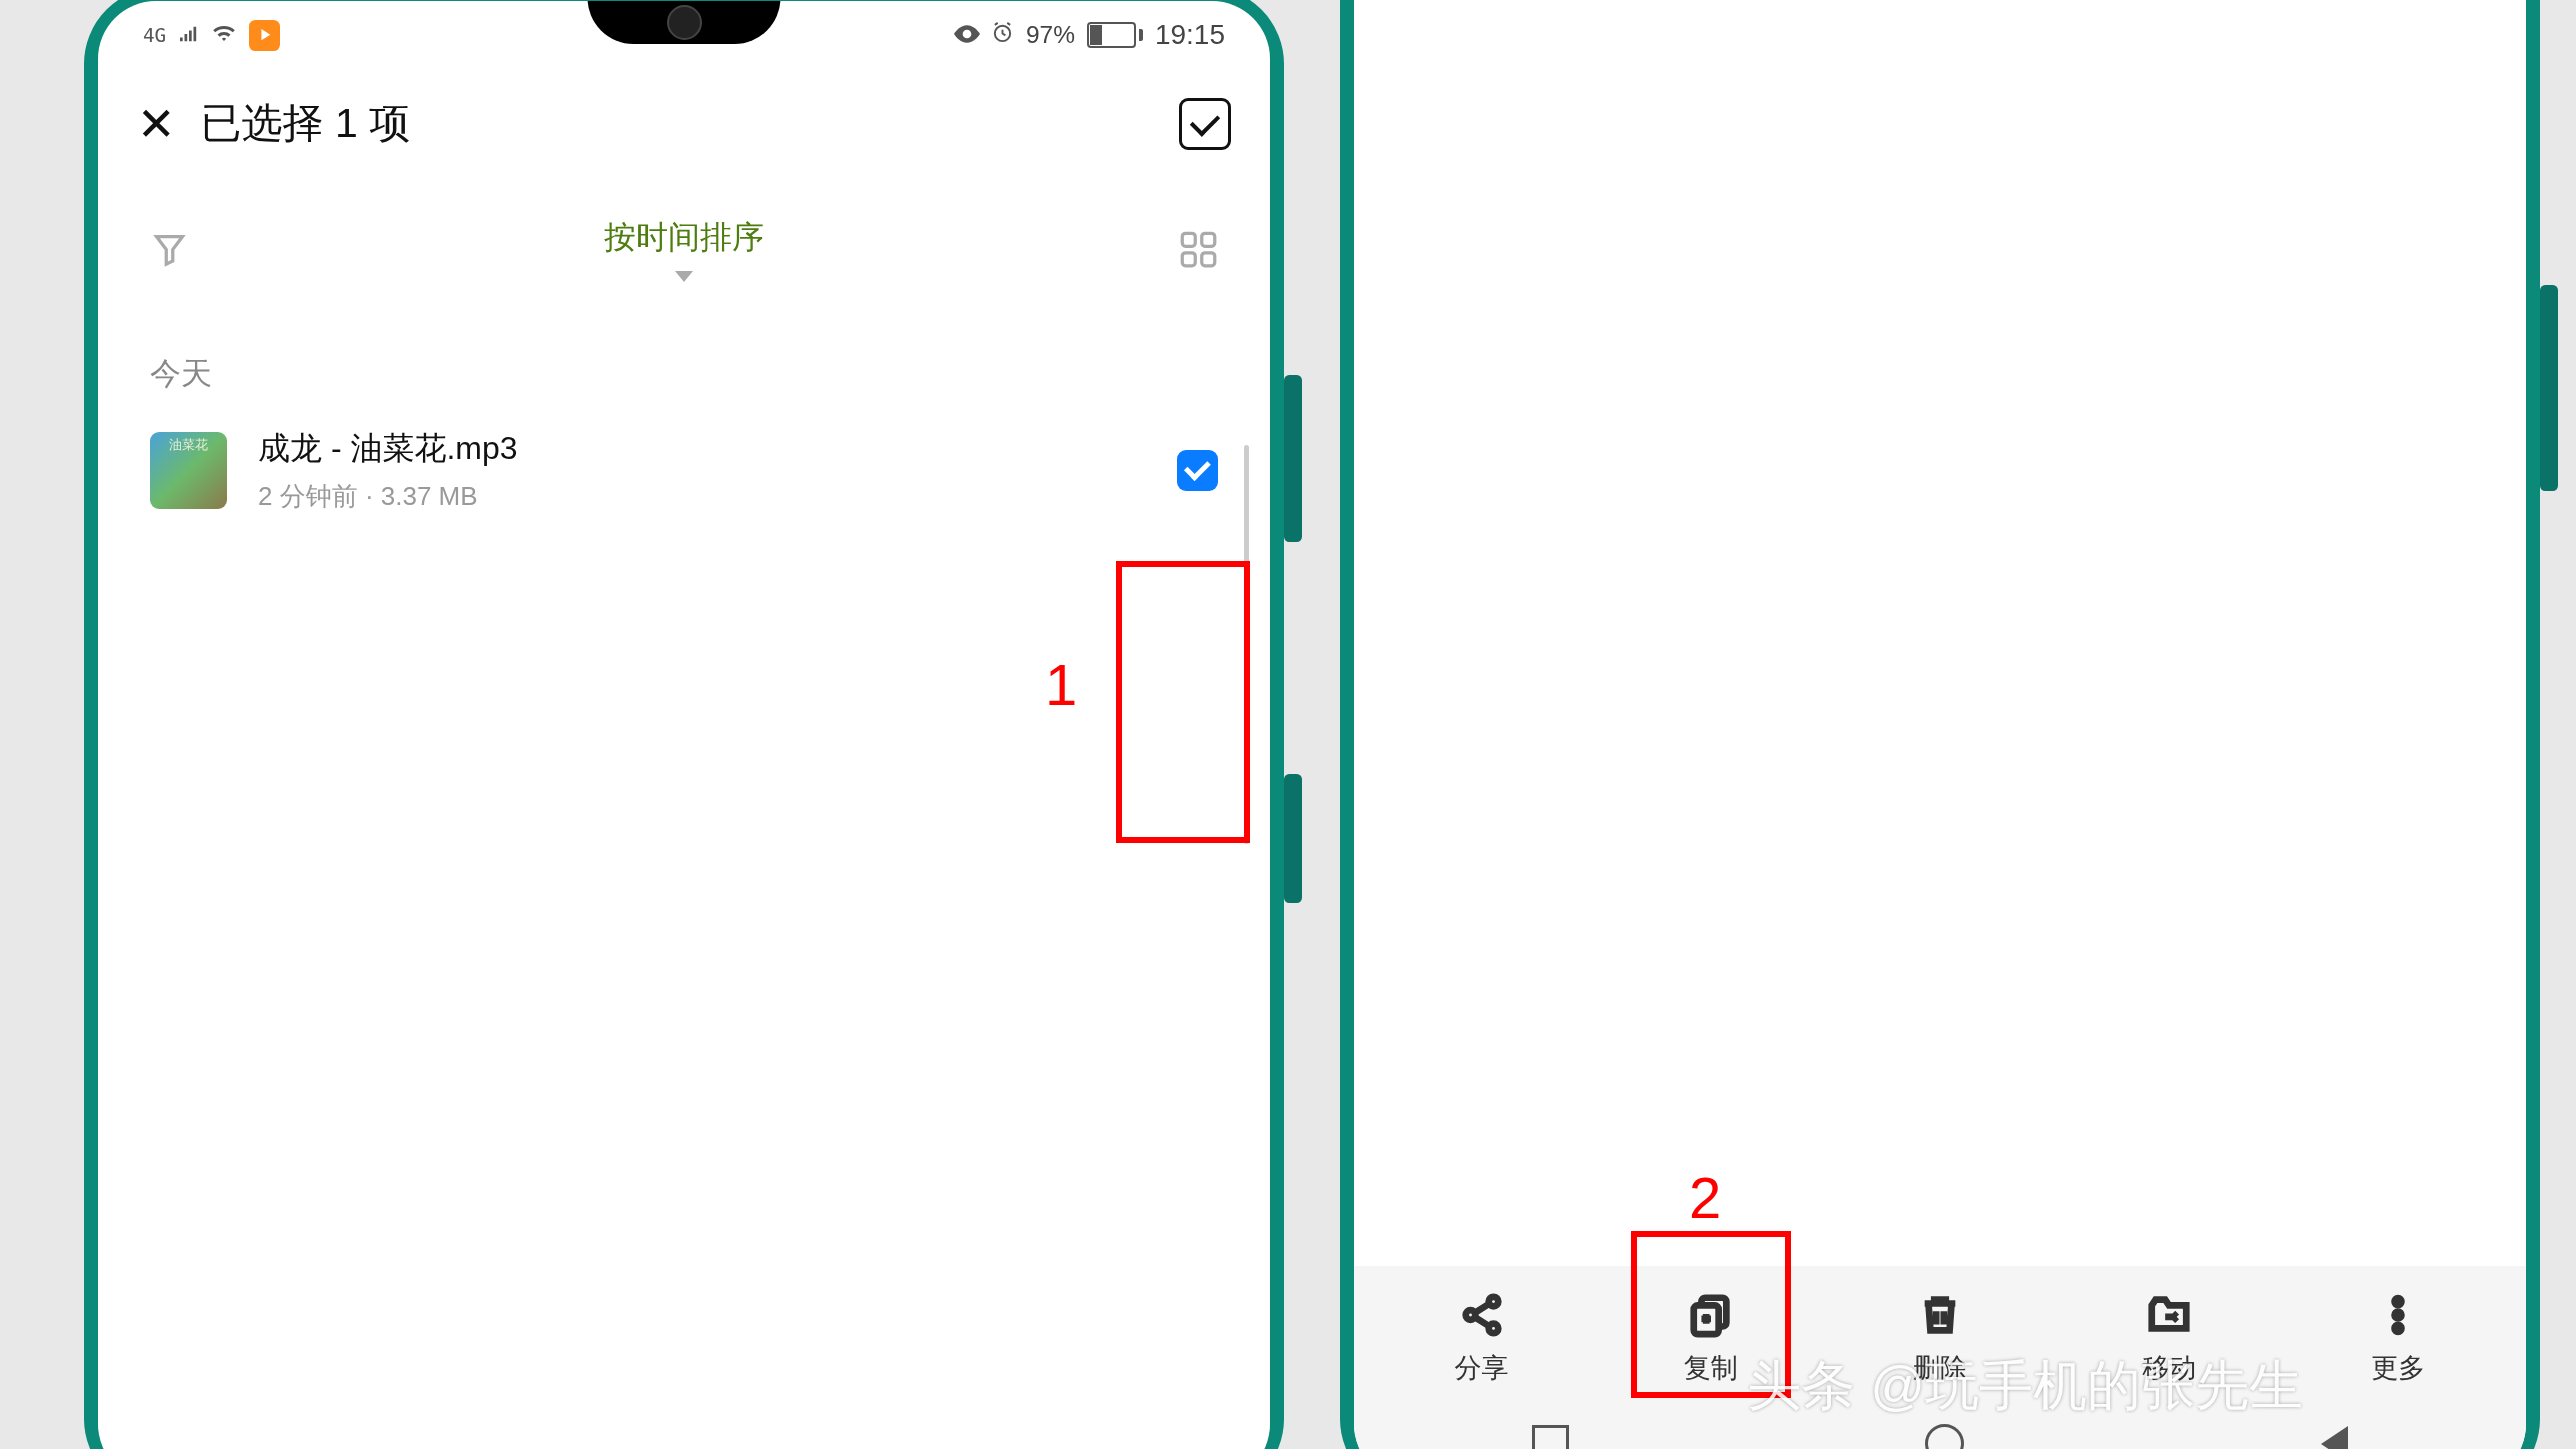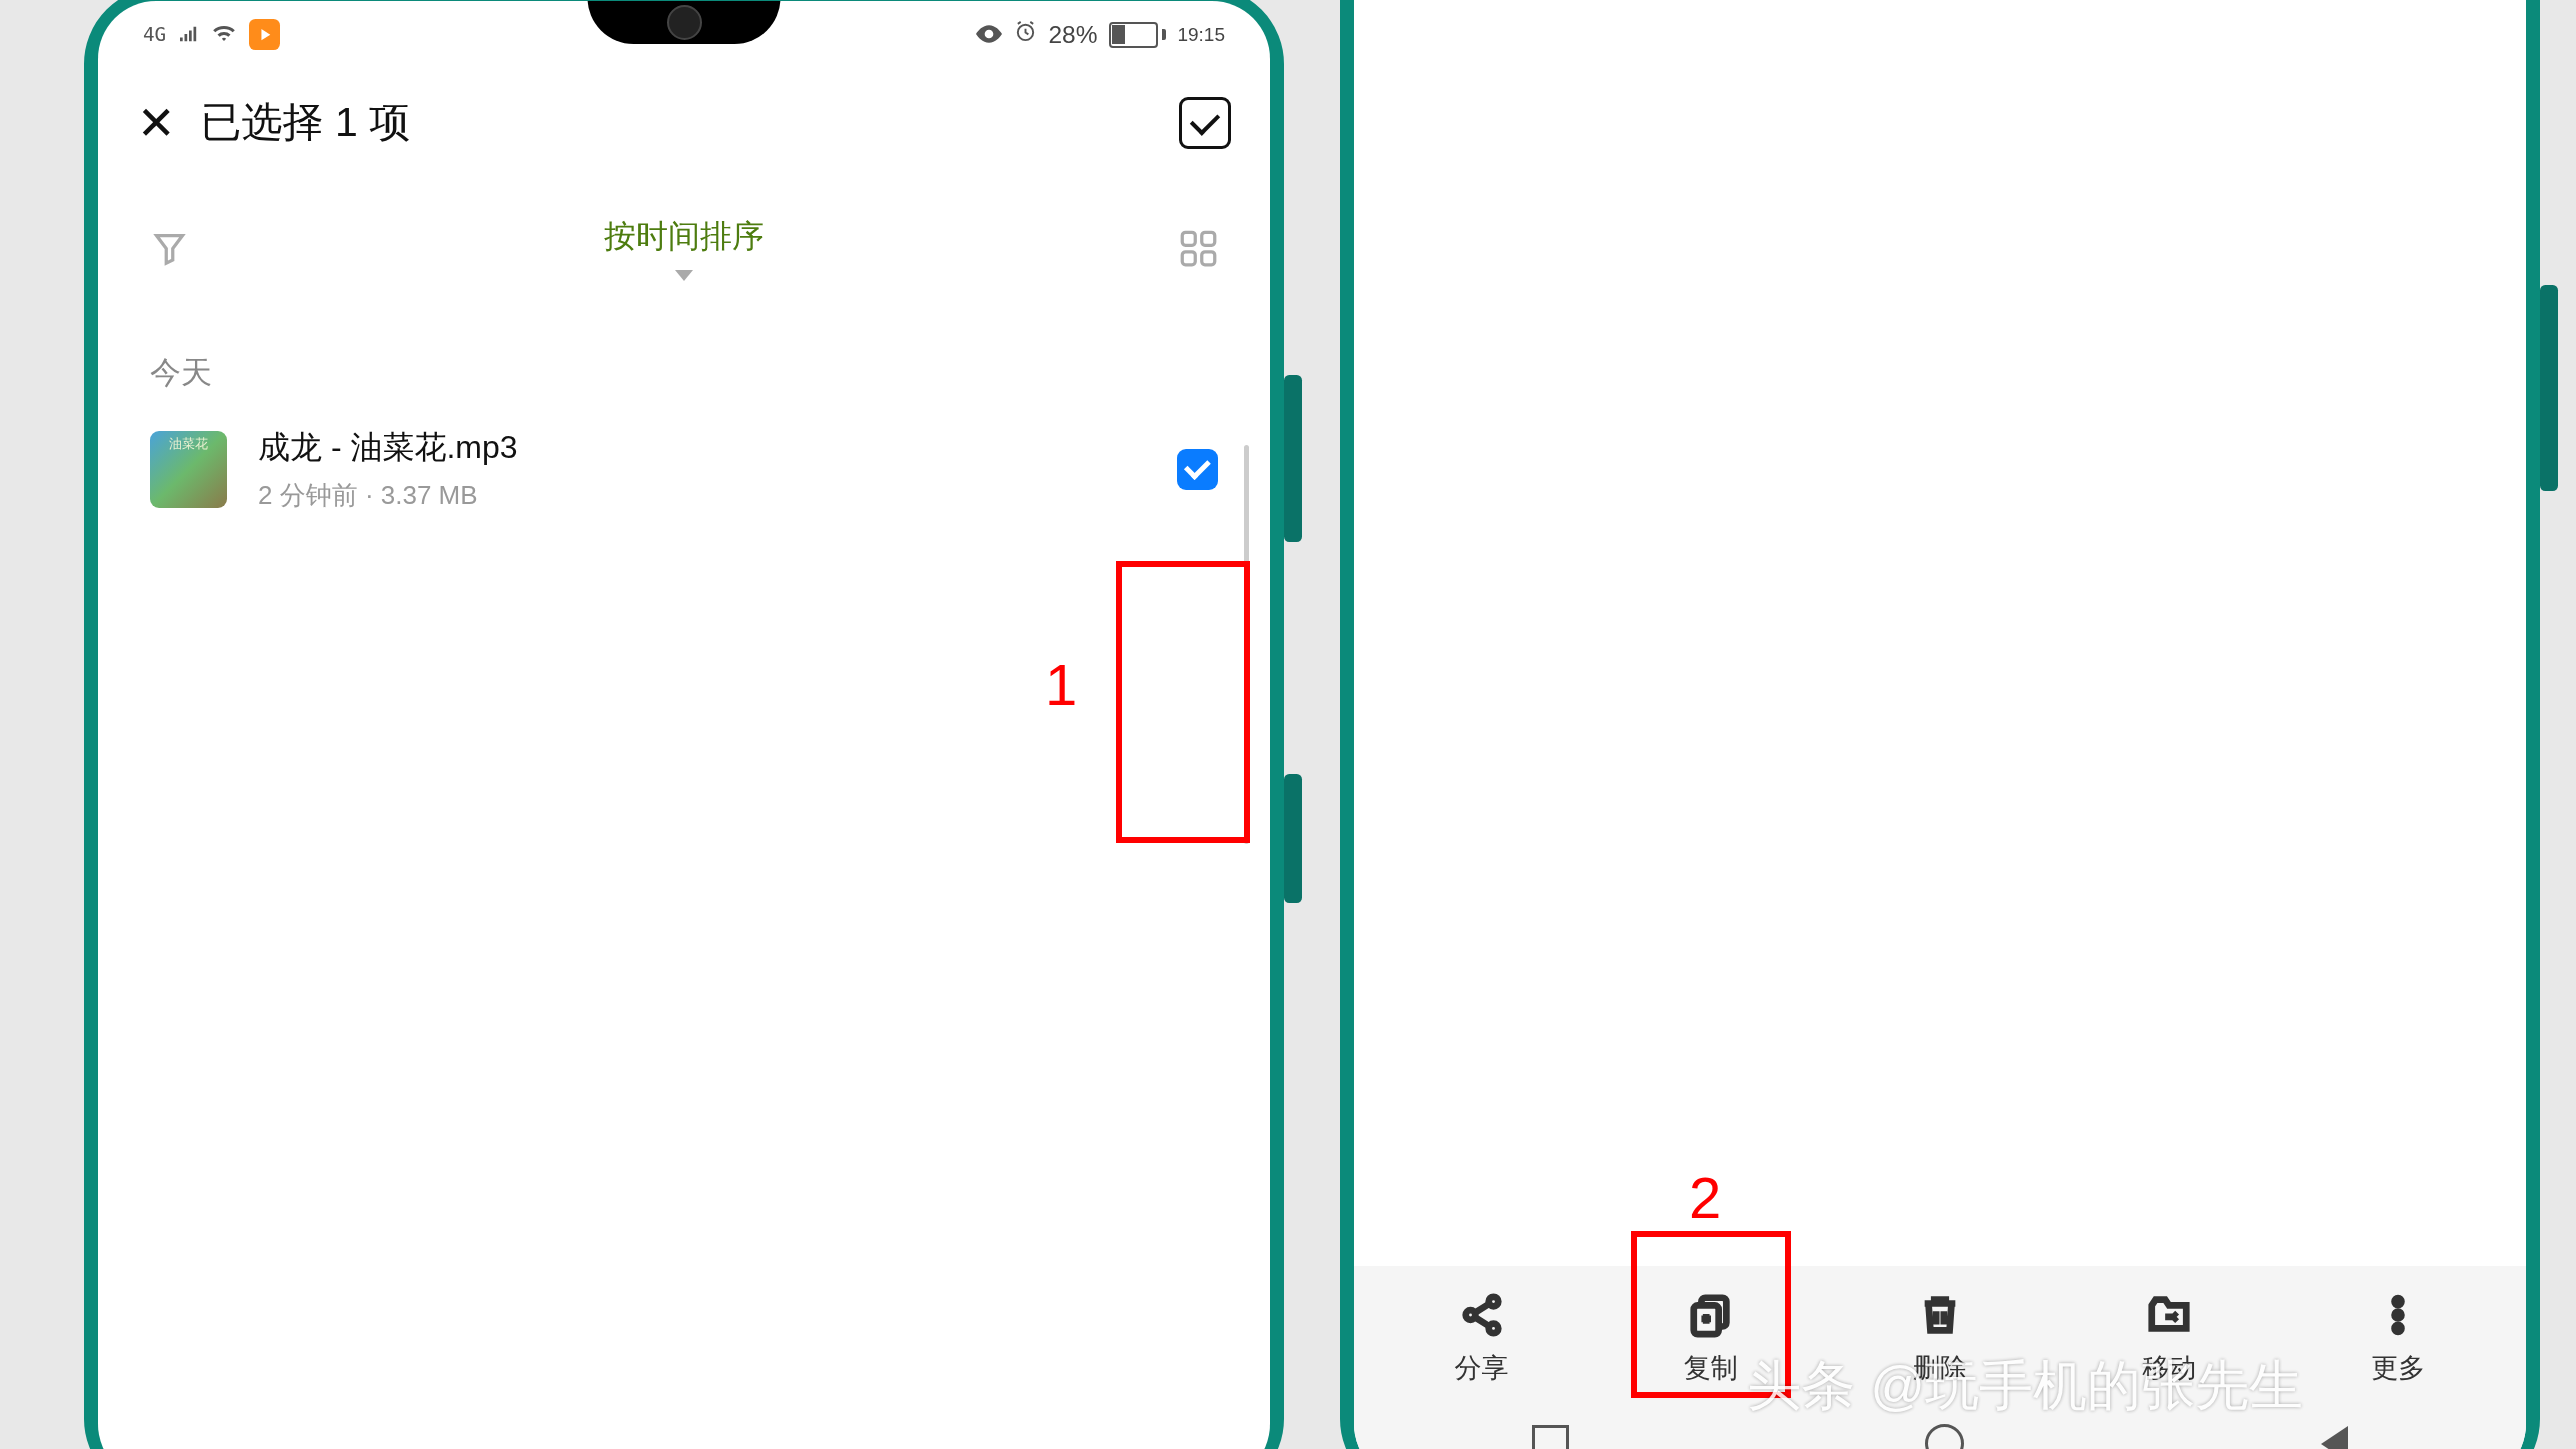--- a/index.html
+++ b/index.html
@@ -97,28 +97,28 @@
             </span>
         </div>
         <div class="sb-right">
           <span><svg width="26" height="18" viewBox="0 0 24 16">
                 <path d="M12 0C6 0 2 5 0 8c2 3 6 8 12 8s10-5 12-8c-2-3-6-8-12-8zm0 12a4 4 0 110-8 4 4 0 010 8z" fill="#555"></path>
               </svg></span>
           <span><svg width="23" height="23" viewBox="0 0 24 24">
                 <circle cx="12" cy="13" r="8" fill="none" stroke="#555" stroke-width="2"></circle>
                 <path d="M12 9v4l3 2M4 4l3-2M20 4l-3-2" stroke="#555" stroke-width="2" fill="none"></path>
               </svg></span>
-          <span>28%</span>
+          <span>97%</span>
           <span class="battery">
               <span class="batt-body">
                 <span class="batt-fill"></span>
               </span>
               <span class="batt-cap"></span>
             </span>
-          <span style="font-size:19px;">19:15</span>
+          <span style="font-size:28px;">19:15</span>
         </div>
       </div>
 
       <div class="header">
         <span class="close-x">✕</span>
         <span class="header-title">已选择 1 项</span>
         <span class="selectall">
             <span class="check"></span>
           </span>
       </div>

